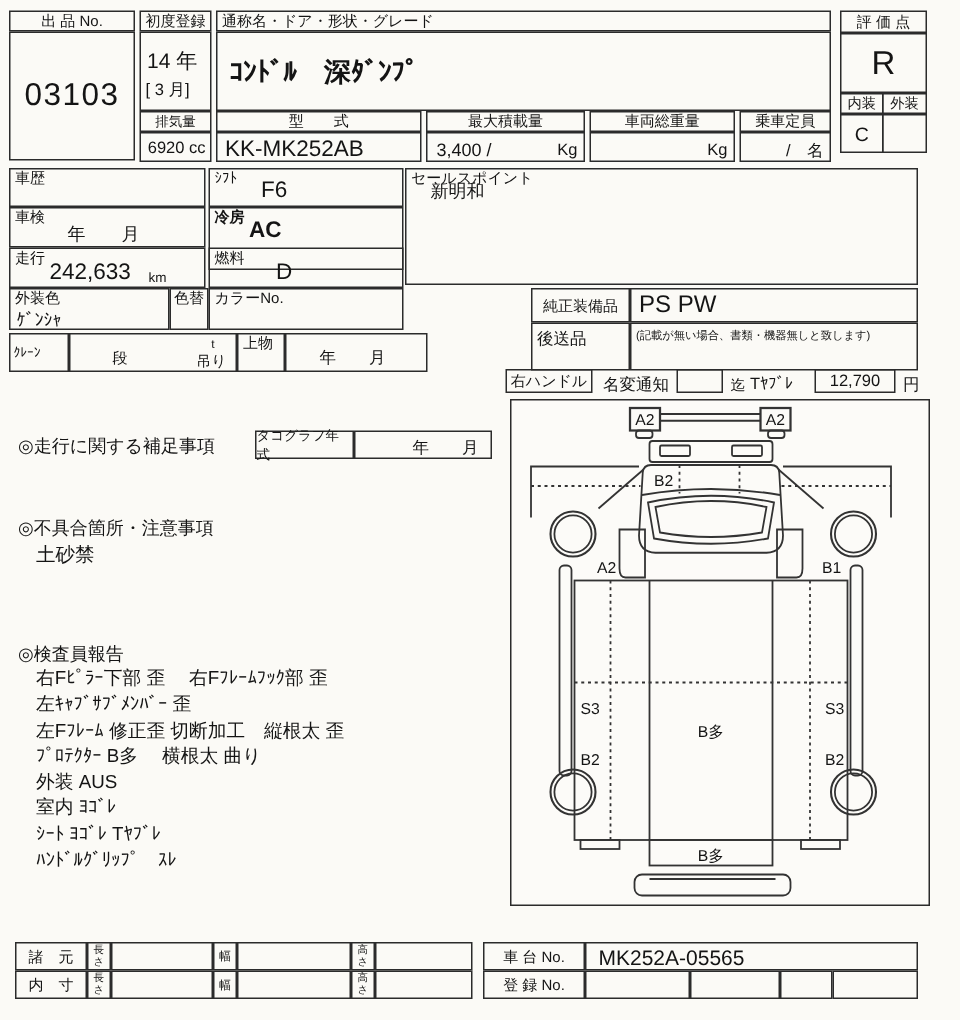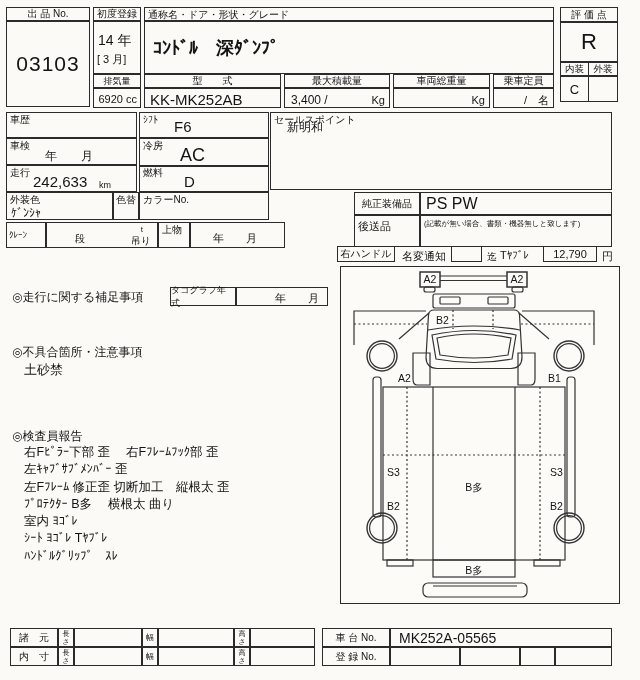--- a/index.html
+++ b/index.html
@@ -89,23 +89,23 @@
   </div>
 <div class="cell" style="left:139px;top:112px;width:130px;height:26px;">
   <span class="lbl">ｼﾌﾄ</span>
   <div style="position:absolute;left:34px;top:5px;font-size:15px;">F6</div>
 </div>
 
 <div class="cell" style="left:6px;top:138px;width:131px;height:27px;text-align:right;">
   <span class="lbl">車検</span>
   <div class="pre" style="position:absolute;left:38px;top:9px;font-size:12px;">年　　月</div>
 </div>
-<div class="cell" style="left:139px;top:138px;width:130px;height:29px;">
+<div class="cell" style="left:139px;top:138px;width:130px;height:42px;font-weight:bold;">
   <span class="lbl">冷房</span>
-  <div style="position:absolute;left:40px;top:6px;font-size:18px;">AC</div>
+  <div style="position:absolute;left:26px;top:6px;font-size:15px;">AC</div>
 </div>
 
 <div class="cell" style="left:6px;top:165px;width:131px;height:27px;">
   <span class="lbl">走行</span>
   <div style="position:absolute;left:26px;top:7px;font-size:15px;">242,633</div>
   <div style="position:absolute;left:92px;top:14px;font-size:9px;">km</div>
 </div>
 <div class="cell" style="left:139px;top:165px;width:130px;height:27px;">
   <span class="lbl">燃料</span>
   <div style="position:absolute;left:44px;top:7px;font-size:15px;">D</div>
@@ -176,20 +176,21 @@
 
 <div class="nob" style="left:12px;top:344px;font-size:12px;">◎不具合箇所・注意事項</div>
 <div class="nob" style="left:24px;top:361px;font-size:13px;">土砂禁</div>
 
 <div class="nob" style="left:12px;top:428px;font-size:12px;">◎検査員報告</div>
 <div class="nob" style="left:24px;top:444px;font-size:12.5px;line-height:17.3px;">
   <div class="pre">右Fﾋﾟﾗｰ下部 歪　 右Fﾌﾚｰﾑﾌｯｸ部 歪</div>
   <div class="pre">左ｷｬﾌﾞｻﾌﾞﾒﾝﾊﾞｰ 歪</div>
   <div class="pre">左Fﾌﾚｰﾑ 修正歪 切断加工　縦根太 歪</div>
   <div class="pre">ﾌﾟﾛﾃｸﾀｰ B多　 横根太 曲り</div>
+  <div class="pre">外装 AUS</div>
   <div class="pre">室内 ﾖｺﾞﾚ</div>
   <div class="pre">ｼｰﾄ ﾖｺﾞﾚ Tﾔﾌﾞﾚ</div>
   <div class="pre">ﾊﾝﾄﾞﾙｸﾞﾘｯﾌﾟ　ｽﾚ</div>
 </div>
 
 <div class="cell" style="left:340px;top:266px;width:280px;height:338px;background:#fcfbf8;">
 <svg width="278" height="336" viewBox="0 0 278 336">
   <g fill="none" stroke="#333" stroke-width="1.2">
 
     <rect x="79" y="5" width="20" height="15" stroke-width="1.5"></rect>

